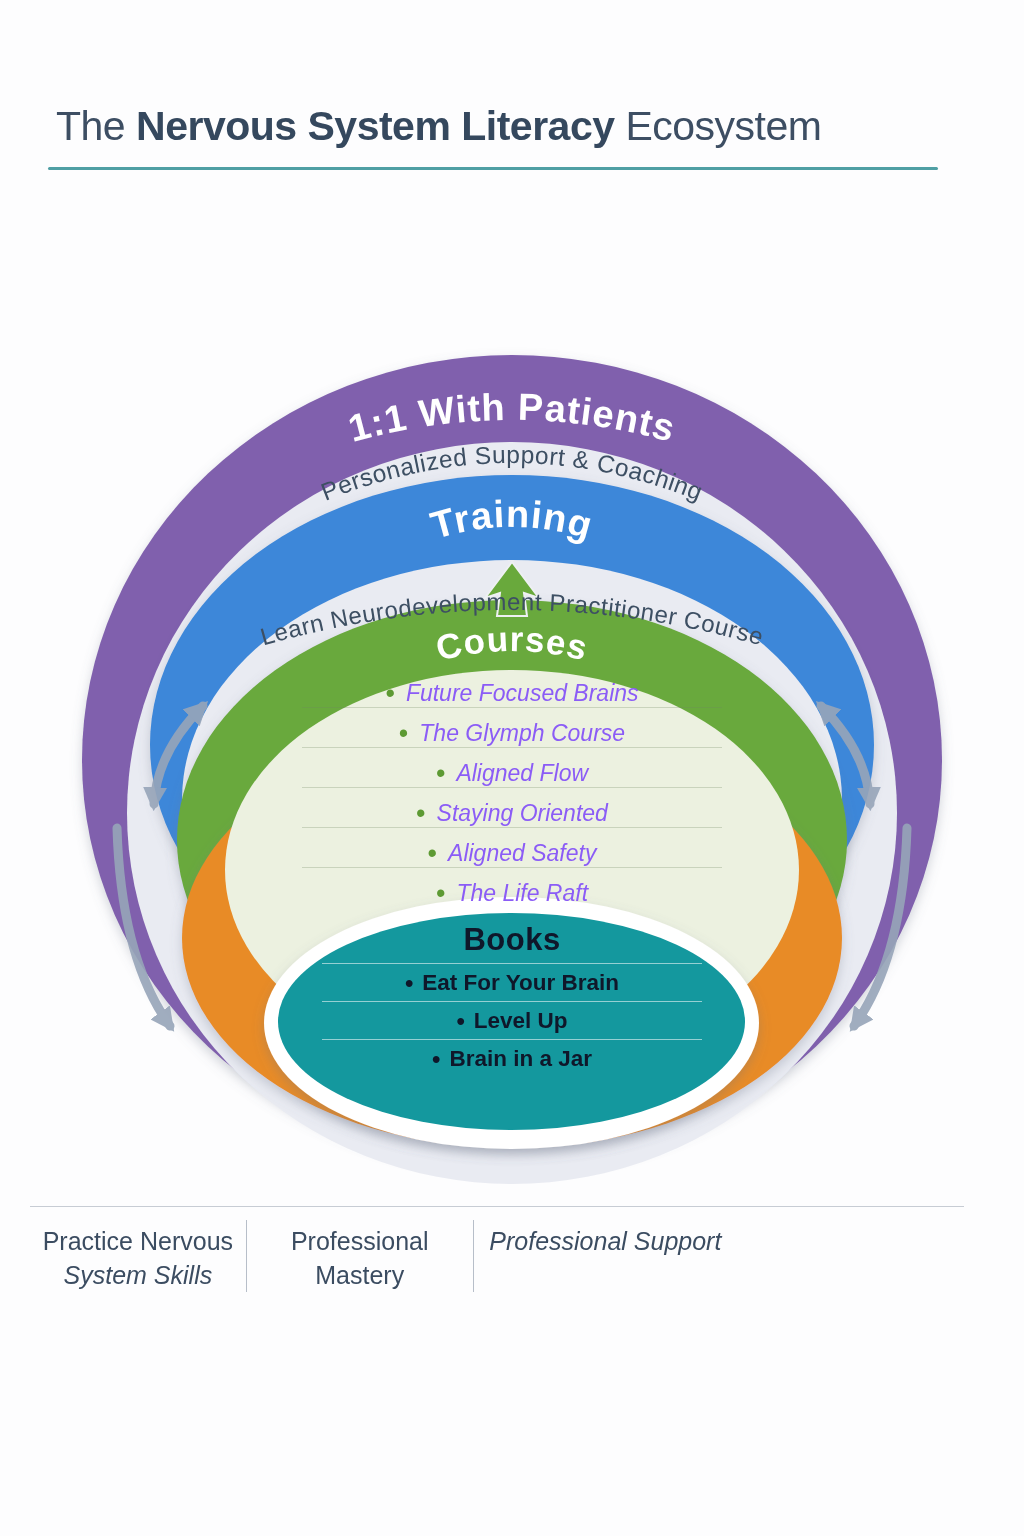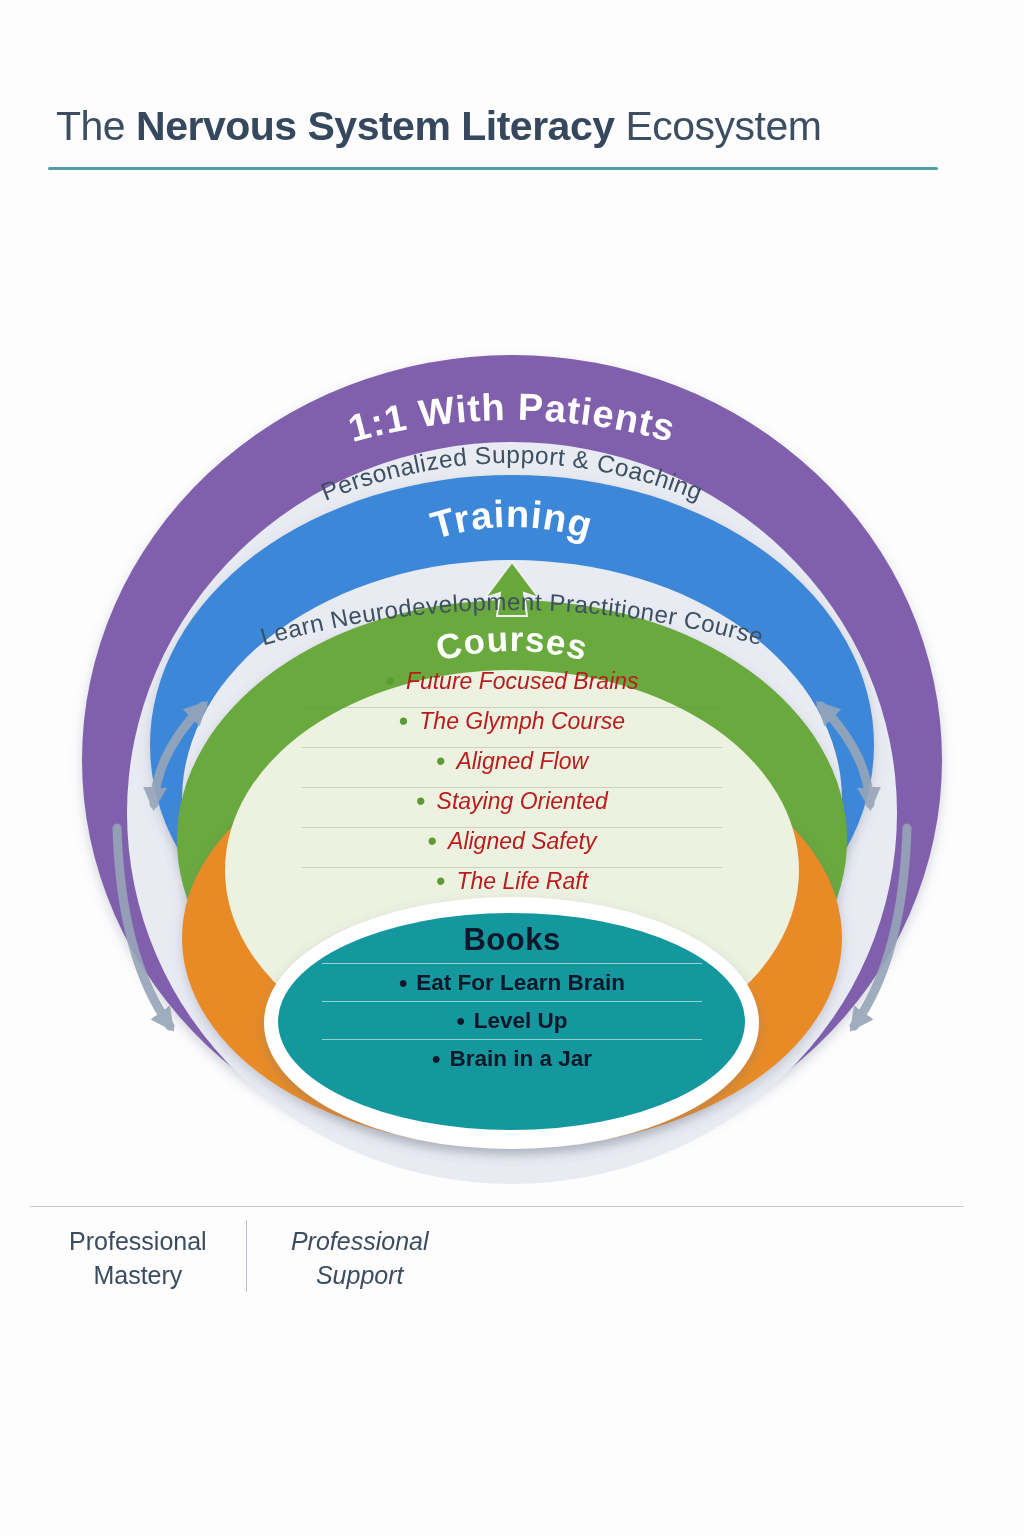--- a/index.html
+++ b/index.html
@@ -17,22 +17,22 @@
     position:absolute;left:48px;top:167px;width:890px;height:3px;
     background:#4f9fa4;border-radius:2px;
   }
   
   .diagram-svg{position:absolute;left:0;top:0;}
   .band-label{fill:#ffffff;font-weight:700;letter-spacing:1px;font-family:"Liberation Sans",sans-serif;}
   .band-sub{fill:#3d4f63;font-weight:400;letter-spacing:0.5px;font-family:"Liberation Sans",sans-serif;}
   
   .courses-list{position:absolute;left:302px;top:668px;width:420px;}
   .c-item{
-    height:39px;display:flex;align-items:flex-start;justify-content:center;
-    font-style:italic;font-size:23px;color:#b91c1c;
+    height:39px;display:flex;align-items:flex-end;justify-content:center;
+    font-style:italic;font-size:23px;color:#8b5cf6;
   }
   .c-item + .c-item{border-top:1px solid rgba(110,132,98,0.28);}
   .c-item::before{content:"\2022";color:#5d9a33;font-size:27px;margin-right:11px;font-style:normal;line-height:1;}
   
   .books{position:absolute;left:322px;top:916px;width:380px;color:#0f172a;}
   .b-head{height:47px;line-height:47px;font-size:31px;font-weight:700;text-align:center;letter-spacing:0.5px;}
   .b-item{
     height:37px;display:flex;align-items:center;justify-content:center;
     font-size:22.5px;font-weight:700;border-top:1px solid rgba(255,255,255,0.55);
   }
@@ -125,32 +125,36 @@
         <span>Aligned Safety</span>
       </div>
     <div class="c-item">
         <span>The Life Raft</span>
       </div>
   </div>
 
   <div class="books">
     <div class="b-head">Books</div>
     <div class="b-item">
-        <span>Eat For Learn Brain</span>
+        <span>Eat For Your Brain</span>
       </div>
     <div class="b-item">
         <span>Level Up</span>
       </div>
     <div class="b-item">
         <span>Brain in a Jar</span>
       </div>
   </div>
 
   <div class="legend-rule"></div>
   <div class="legend">
+    <div class="legend-cell">
+      <div>Practice Nervous</div>
+      <div class="italic">System Skills</div>
+    </div>
     <div class="legend-cell">
       <div>Professional Mastery</div>
       <div></div>
     </div>
     <div class="legend-cell">
       <div class="italic">Professional Support</div>
       <div></div>
     </div>
   </div>
 

